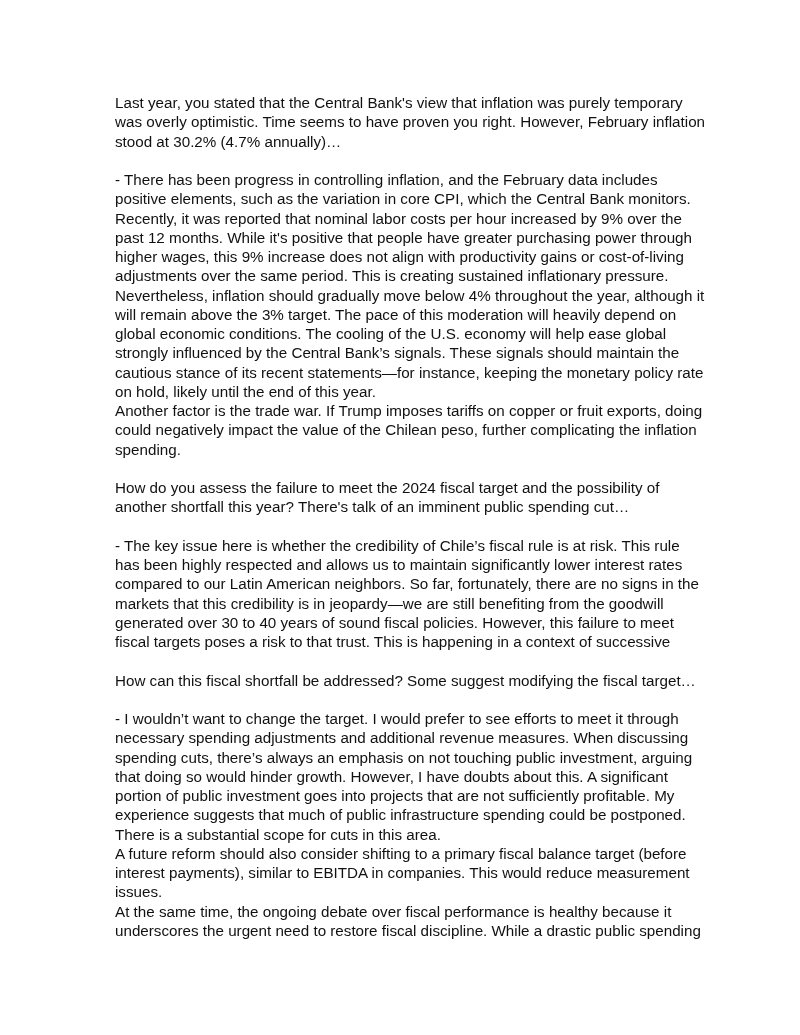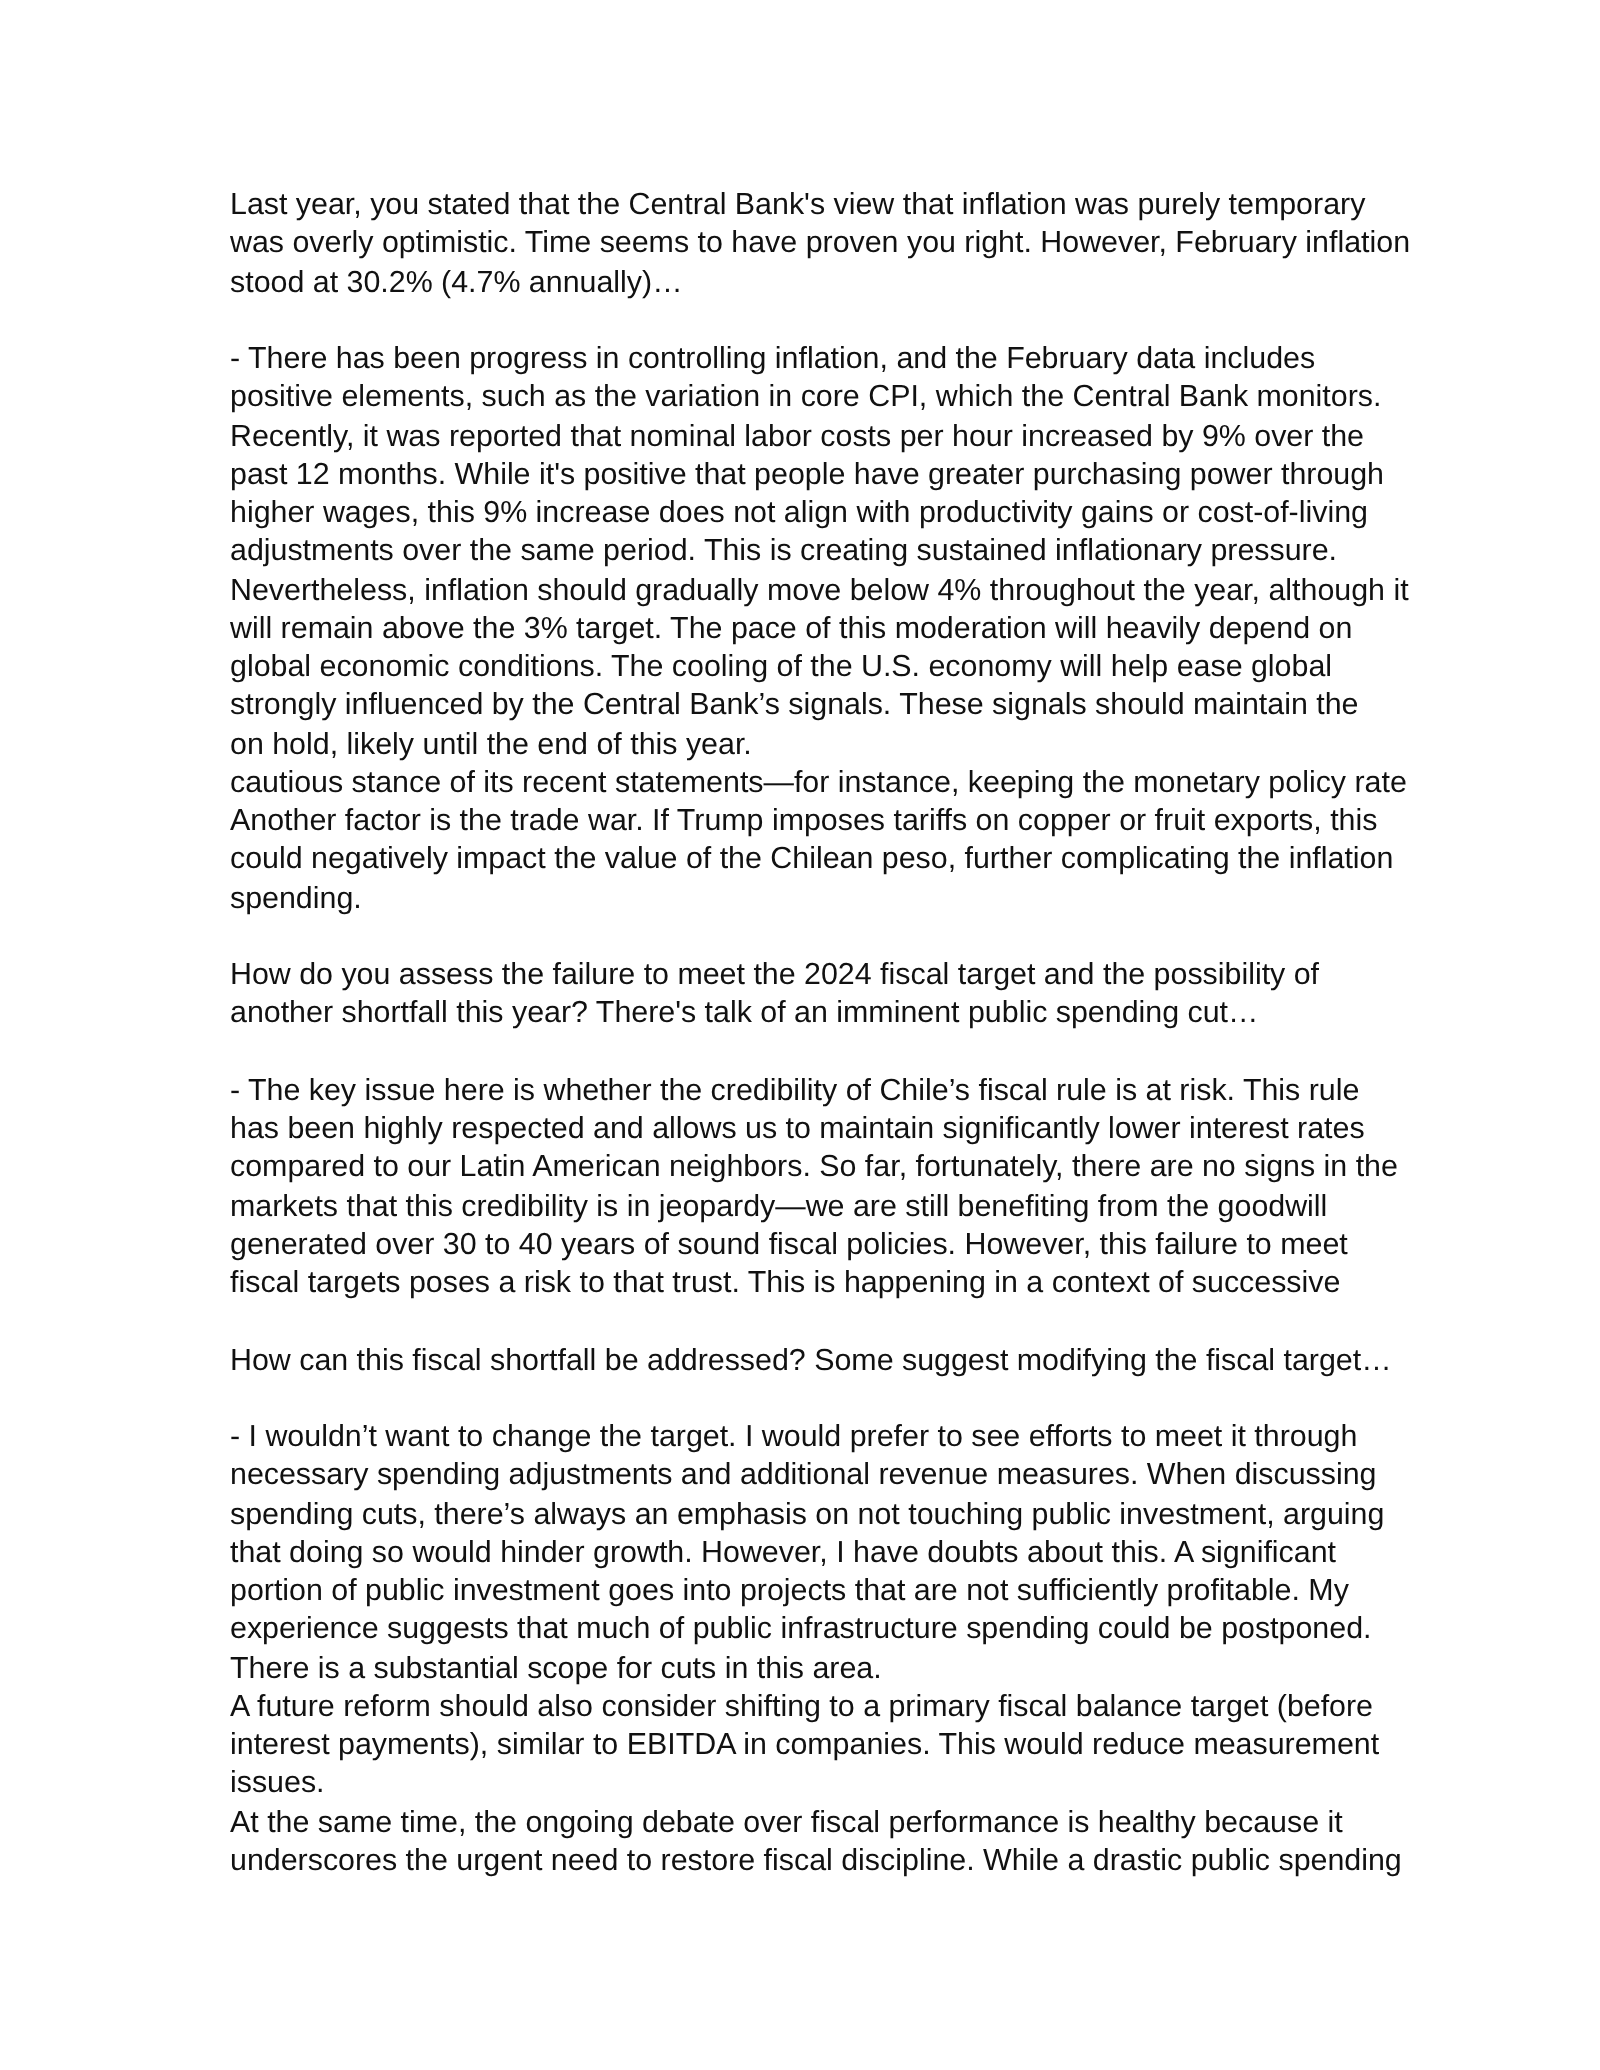--- a/index.html
+++ b/index.html
@@ -46,23 +46,23 @@
     <span class="line">- There has been progress in controlling inflation, and the February data includes</span>
     <span class="line">positive elements, such as the variation in core CPI, which the Central Bank monitors.</span>
     <span class="line">Recently, it was reported that nominal labor costs per hour increased by 9% over the</span>
     <span class="line">past 12 months. While it's positive that people have greater purchasing power through</span>
     <span class="line">higher wages, this 9% increase does not align with productivity gains or cost-of-living</span>
     <span class="line">adjustments over the same period. This is creating sustained inflationary pressure.</span>
     <span class="line">Nevertheless, inflation should gradually move below 4% throughout the year, although it</span>
     <span class="line">will remain above the 3% target. The pace of this moderation will heavily depend on</span>
     <span class="line">global economic conditions. The cooling of the U.S. economy will help ease global</span>
     <span class="line">strongly influenced by the Central Bank’s signals. These signals should maintain the</span>
+    <span class="line">cautious stance of its recent statements—for instance, keeping the monetary policy rate</span>
     <span class="line">on hold, likely until the end of this year.</span>
-    <span class="line">cautious stance of its recent statements—for instance, keeping the monetary policy rate</span>
-    <span class="line">Another factor is the trade war. If Trump imposes tariffs on copper or fruit exports, this</span>
+    <span class="line">Another factor is the trade war. If Trump imposes tariffs on copper or fruit exports, doing</span>
     <span class="line">could negatively impact the value of the Chilean peso, further complicating the inflation</span>
     <span class="line">spending.</span>
   </div>
 
   <div class="block">
     <span class="line">How do you assess the failure to meet the 2024 fiscal target and the possibility of</span>
     <span class="line">another shortfall this year? There's talk of an imminent public spending cut…</span>
   </div>
 
   <div class="block">

